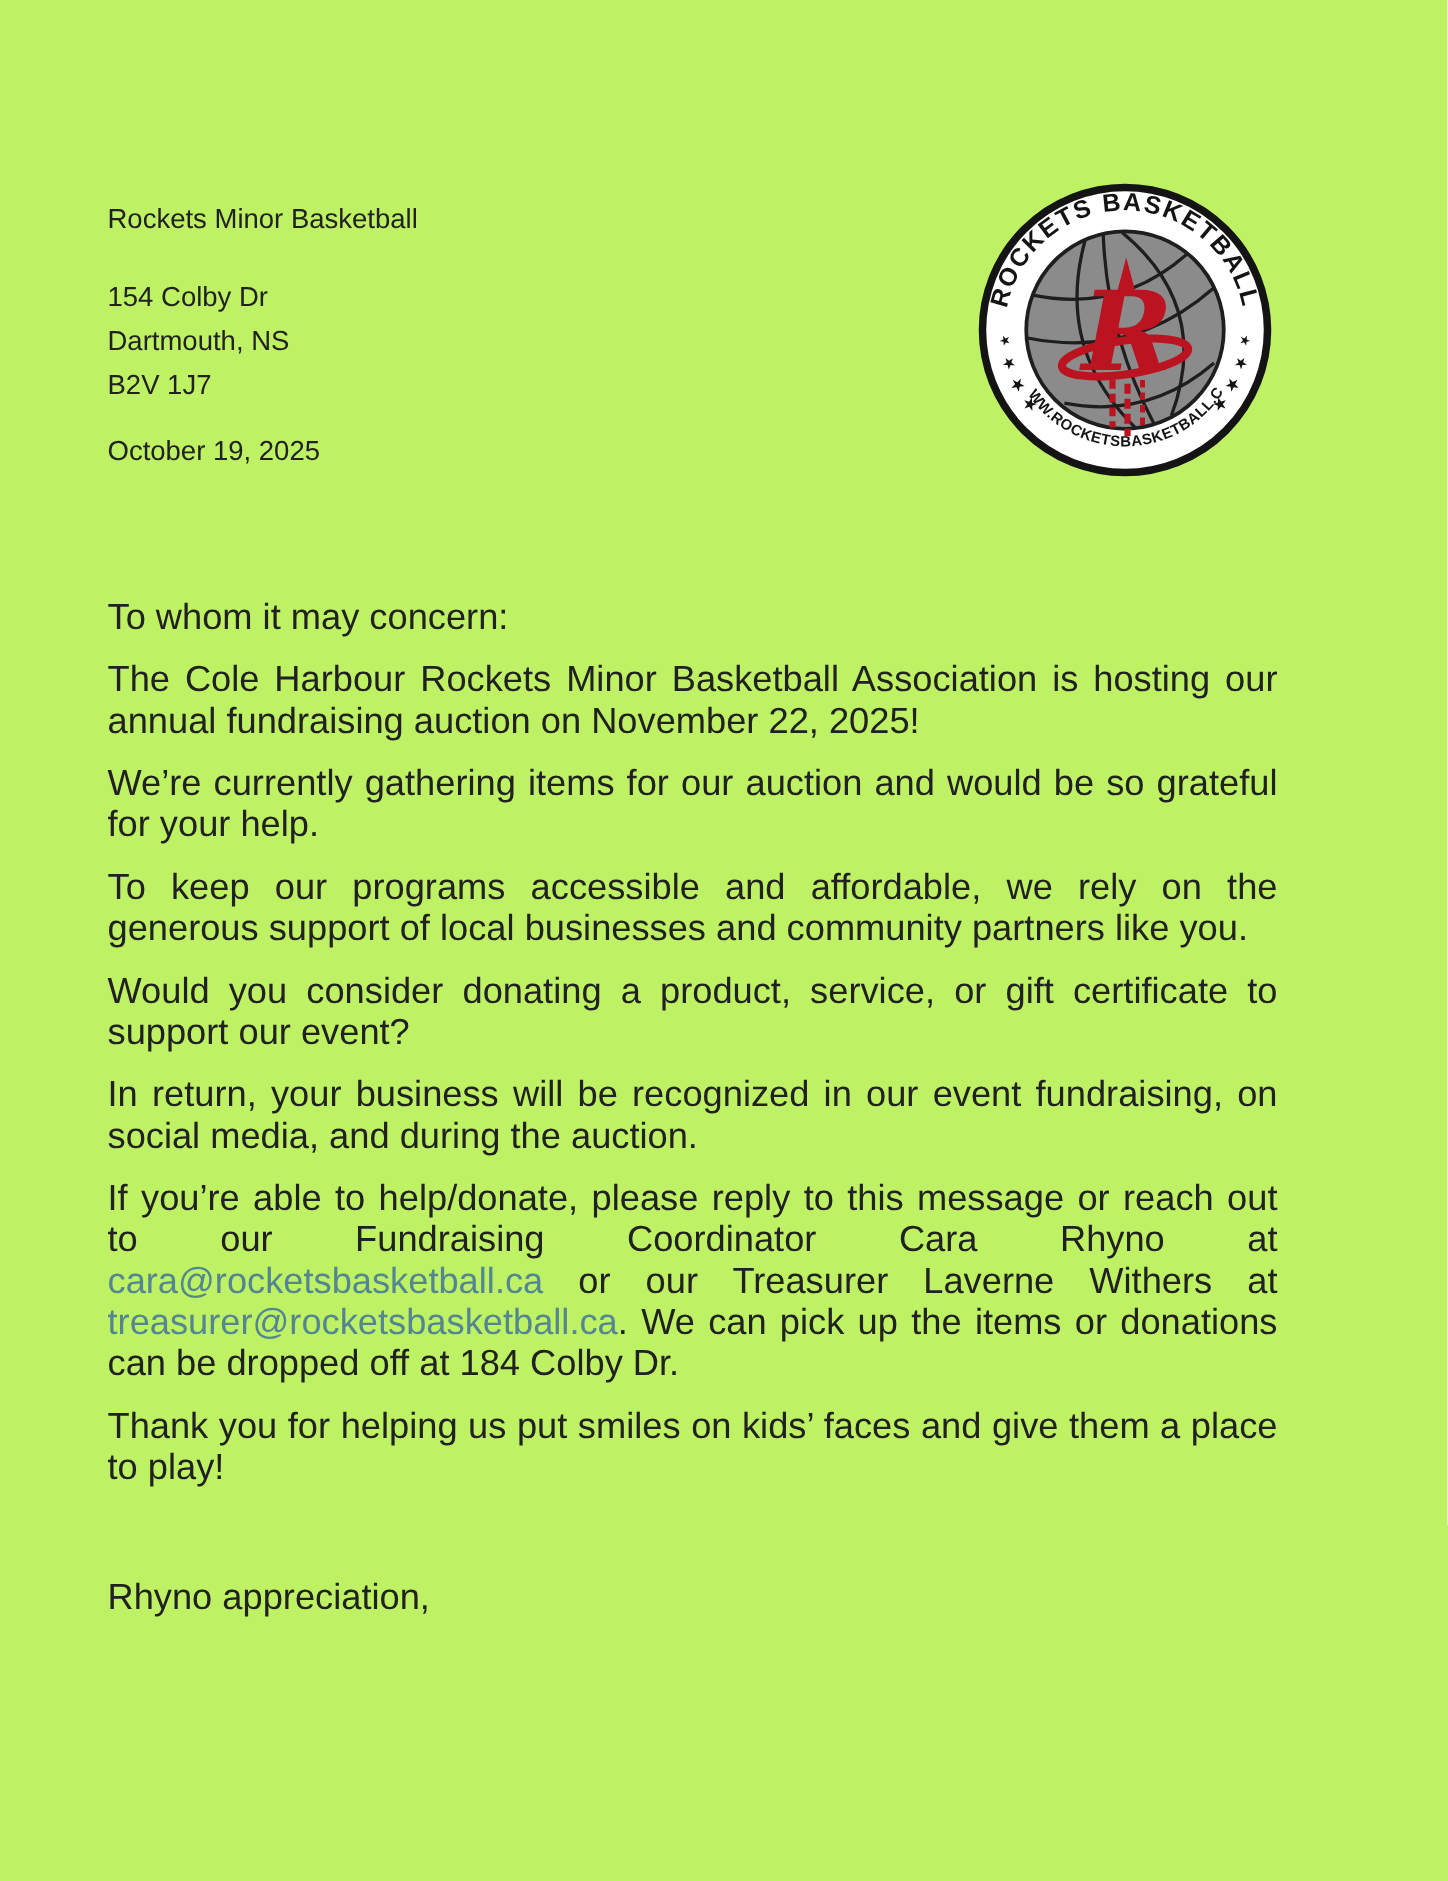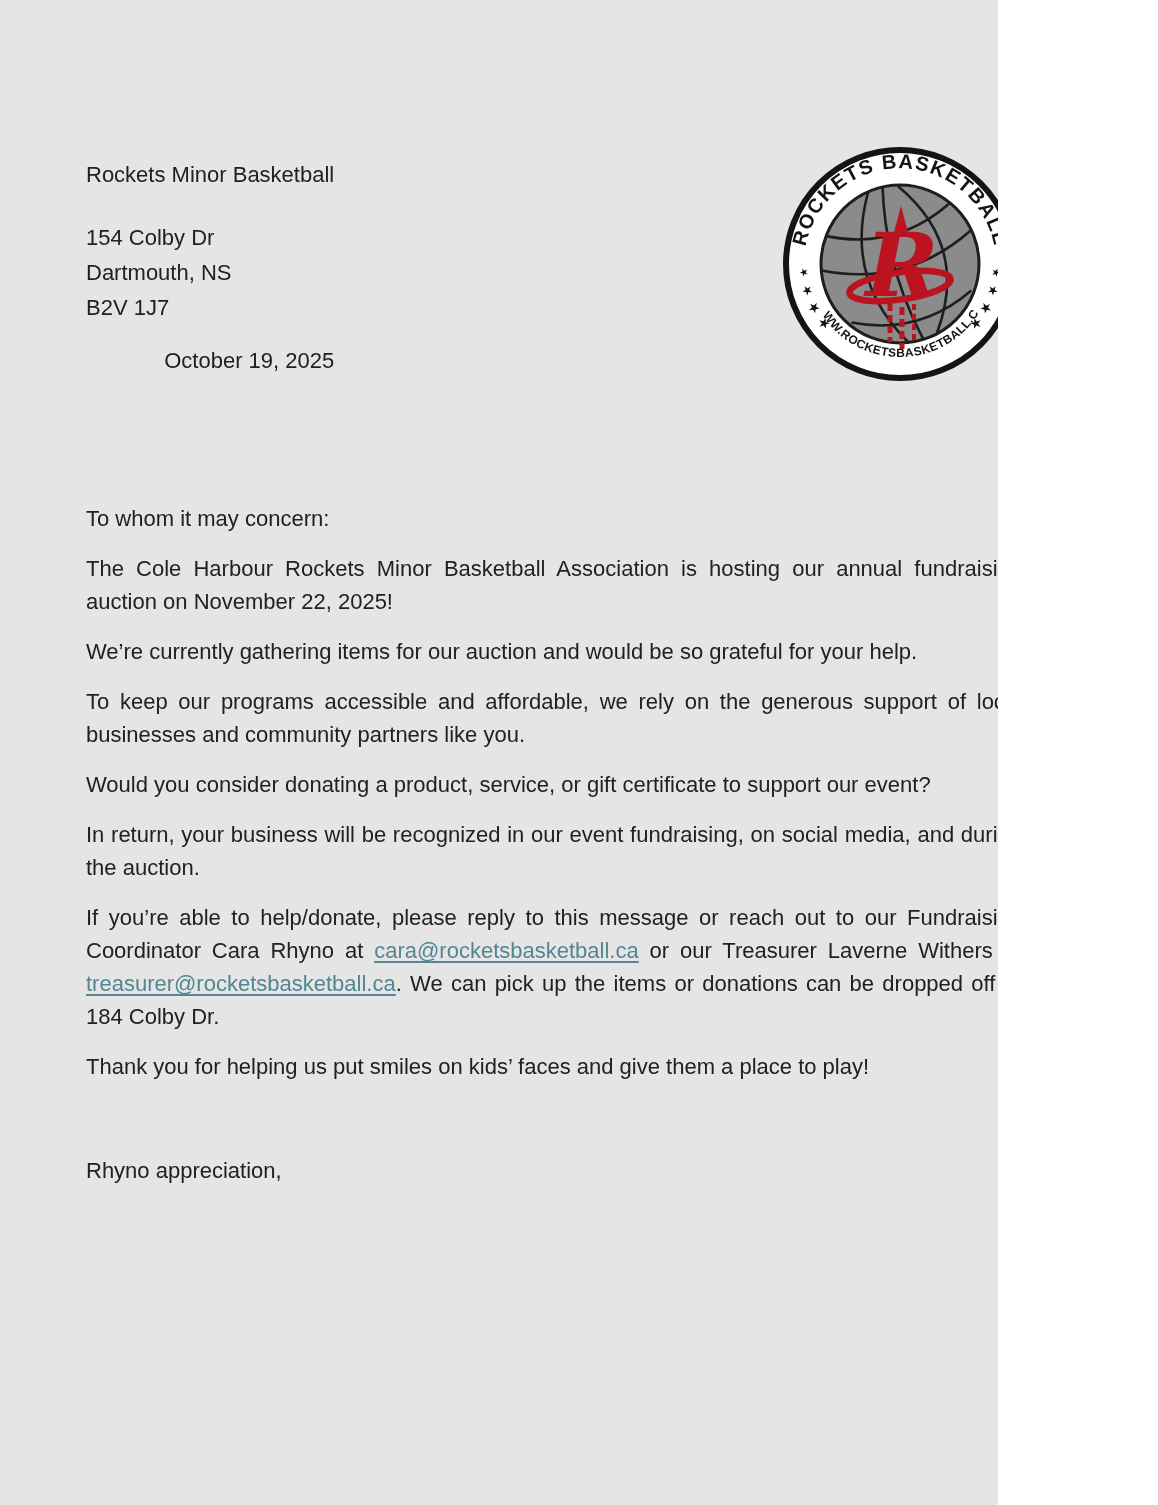--- a/index.html
+++ b/index.html
@@ -1,57 +1,56 @@
 <!DOCTYPE html>
 <html><head>
 <meta charset="utf-8">
 <style>
   html, body { margin: 0; padding: 0; background: #ffffff; }
   .page {
     position: relative;
-    width: 998px;
+    width: 1158px;
     height: 1505px;
-    background: #e5e5e5;
+    background: #bef264;
     font-family: "Liberation Sans", sans-serif;
     color: #212121;
     overflow: hidden;
   }
   .sender {
     position: absolute;
     left: 86px;
     top: 160px;
     font-size: 22px;
     line-height: 30px;
   }
   .sender .sender-name { margin: 0 0 30px 0; }
   .sender .addr-line { line-height: 35px; }
-  .sender .letter-date { margin-top: 18px; line-height: 35px; text-align: right; }
+  .sender .letter-date { margin-top: 18px; line-height: 35px; }
   .logo-wrap {
     position: absolute;
     left: 780px;
     top: 144px;
     width: 240px;
     height: 240px;
   }
   .letter-body {
     position: absolute;
     left: 86px;
-    top: 502px;
+    top: 478px;
     width: 936px;
-    font-size: 22px;
+    font-size: 29px;
     line-height: 33px;
   }
   .letter-body p {
     margin: 0 0 17px 0;
     text-align: justify;
   }
   .letter-body p.no-justify { text-align: left; }
   .email-link {
     color: #538692;
-    text-decoration: underline;
     text-decoration-color: #538692;
     text-underline-offset: 3px;
     cursor: pointer;
   }
   .closing-valediction { margin-top: 71px !important; }
   .closing-signature { margin-bottom: 0 !important; }
 </style>
 </head>
 <body>
 

